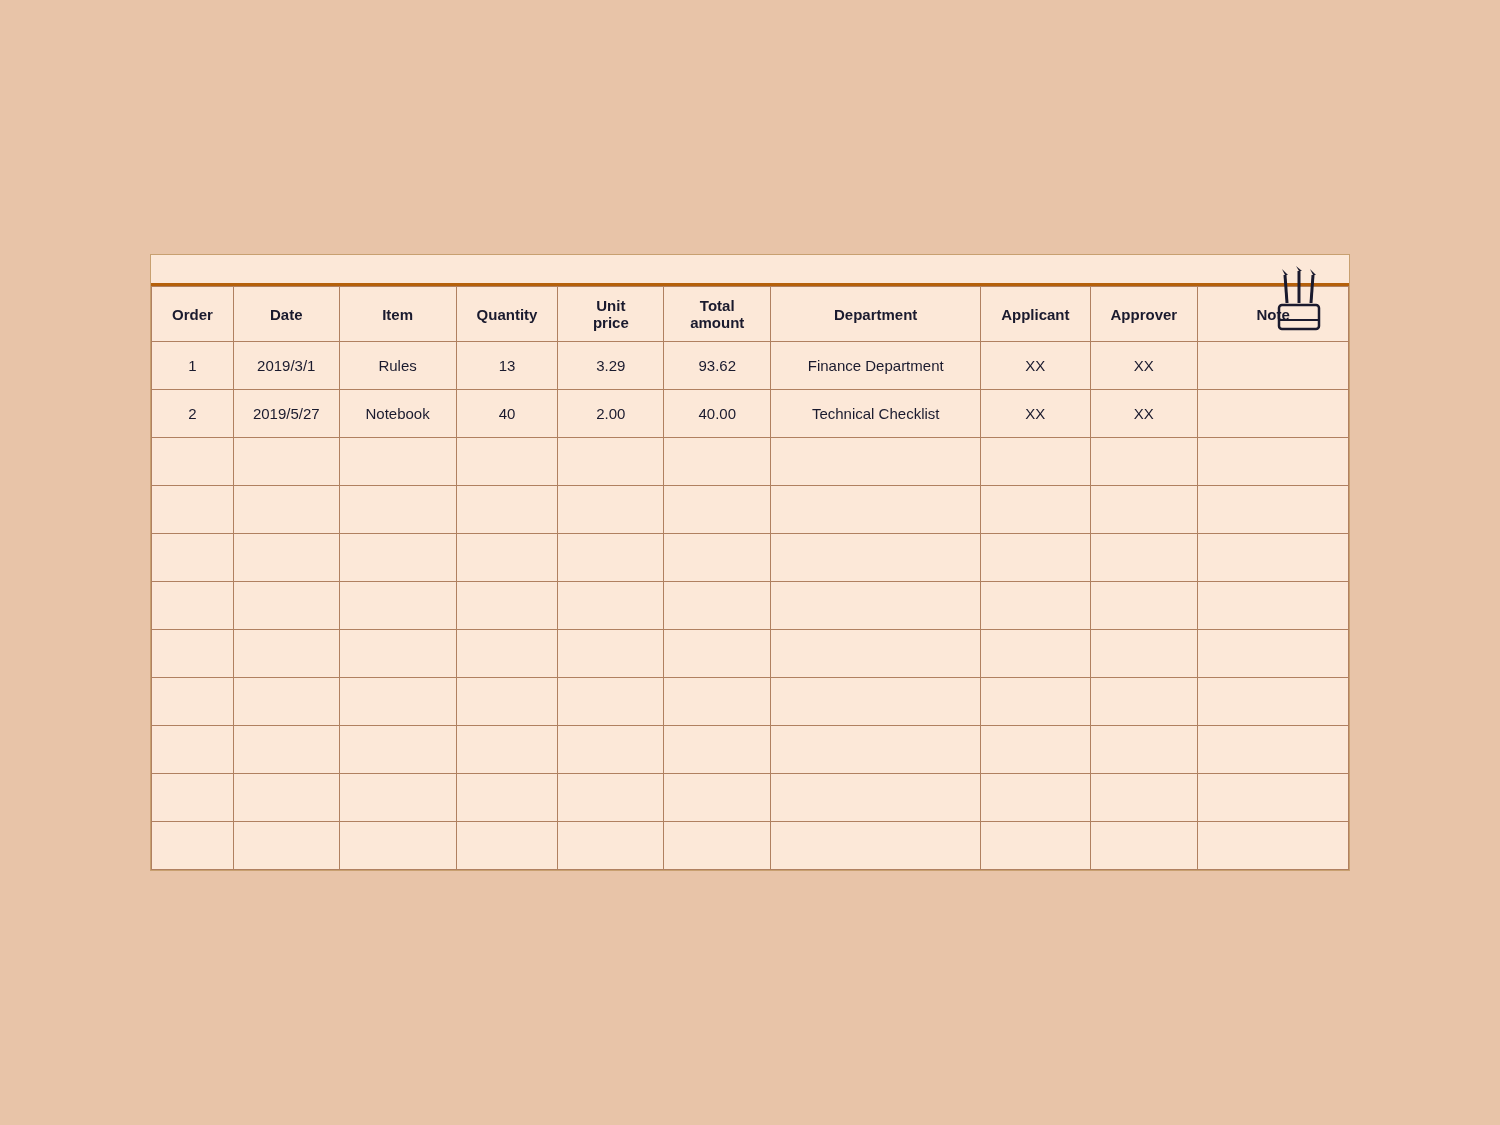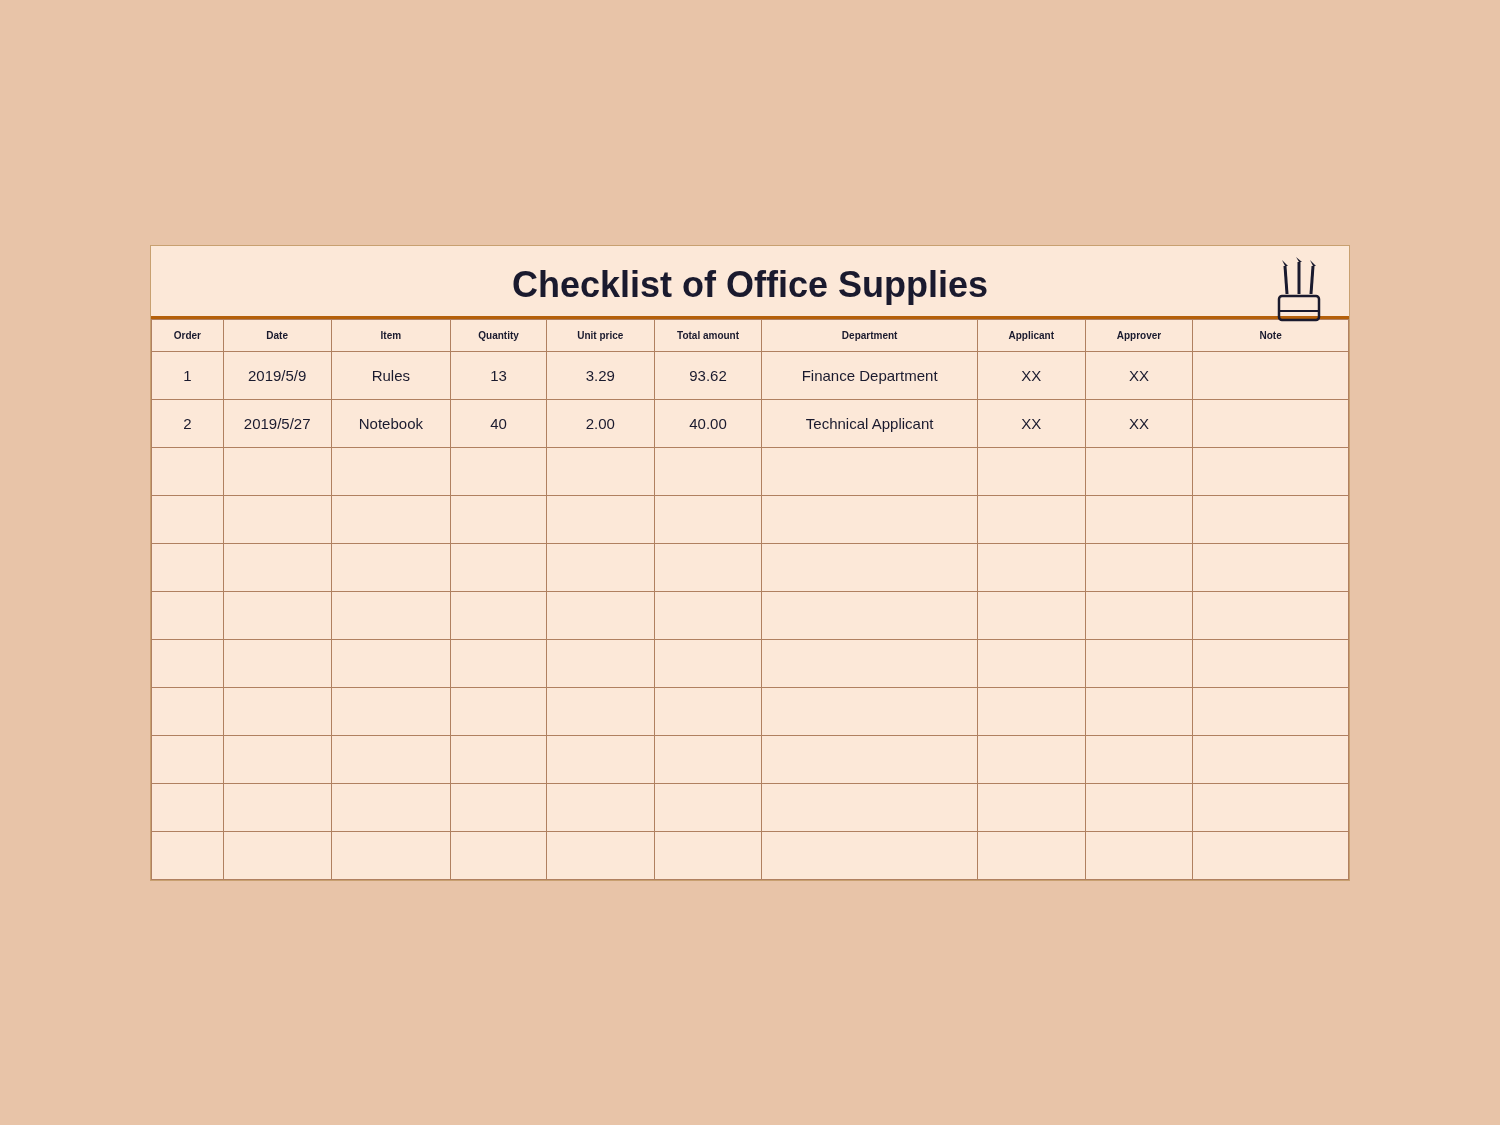--- a/index.html
+++ b/index.html
@@ -51,23 +51,23 @@
     .table-wrapper {
       padding: 0;
     }
     table {
       width: 100%;
       border-collapse: collapse;
     }
     th {
       background-color: #fce8d8;
       color: #1a1a2e;
-      font-size: 10px;
+      font-size: 15px;
       font-weight: bold;
-      padding: 10px 3px;
+      padding: 10px 20px;
       border: 1px solid #b08060;
     }
     td {
       background-color: #fce8d8;
       color: #1a1a2e;
       font-size: 15px;
       text-align: center;
       padding: 10px 4px;
       border: 1px solid #b08060;
       height: 48px;
@@ -82,21 +82,20 @@
     .col-applicant { width: 9%; }
     .col-approver { width: 9%; }
     .col-note { width: 13%; }
   </style>
 </head>
 <body>
 
 <div class="document">
 
   <div class="header">
-    <h1 class="title">Checklist of Office Supplies</h1>
 
     <svg class="pencil-icon" viewBox="0 0 60 70" xmlns="http://www.w3.org/2000/svg">
 
       <rect x="10" y="40" width="40" height="24" rx="3" ry="3" fill="none" stroke="#1a1a2e" stroke-width="2.5"></rect>
 
       <line x1="10" y1="55" x2="50" y2="55" stroke="#1a1a2e" stroke-width="2"></line>
 
       <line x1="18" y1="38" x2="16" y2="10" stroke="#1a1a2e" stroke-width="3"></line>
       <polygon points="16,10 13,4 19,10" fill="#1a1a2e"></polygon>
 
@@ -121,38 +120,38 @@
           <th class="col-total">Total amount</th>
           <th class="col-department">Department</th>
           <th class="col-applicant">Applicant</th>
           <th class="col-approver">Approver</th>
           <th class="col-note">Note</th>
         </tr>
       </thead>
       <tbody id="table-body">
       <tr>
             <td>1</td>
-            <td>2019/5/9</td>
+            <td>2019/3/1</td>
             <td>Rules</td>
             <td>13</td>
             <td>3.29</td>
             <td>93.62</td>
             <td>Finance Department</td>
             <td>XX</td>
             <td>XX</td>
             <td></td>
           </tr>
           <tr>
             <td>2</td>
             <td>2019/5/27</td>
             <td>Notebook</td>
             <td>40</td>
             <td>2.00</td>
             <td>40.00</td>
-            <td>Technical Applicant</td>
+            <td>Technical Checklist</td>
             <td>XX</td>
             <td>XX</td>
             <td></td>
           </tr>
           <tr>
             <td></td>
             <td></td>
             <td></td>
             <td></td>
             <td></td>

